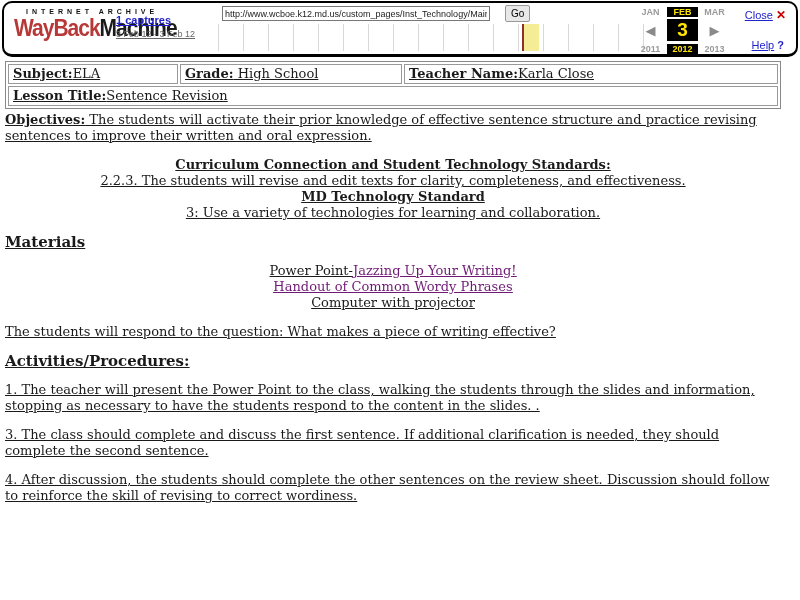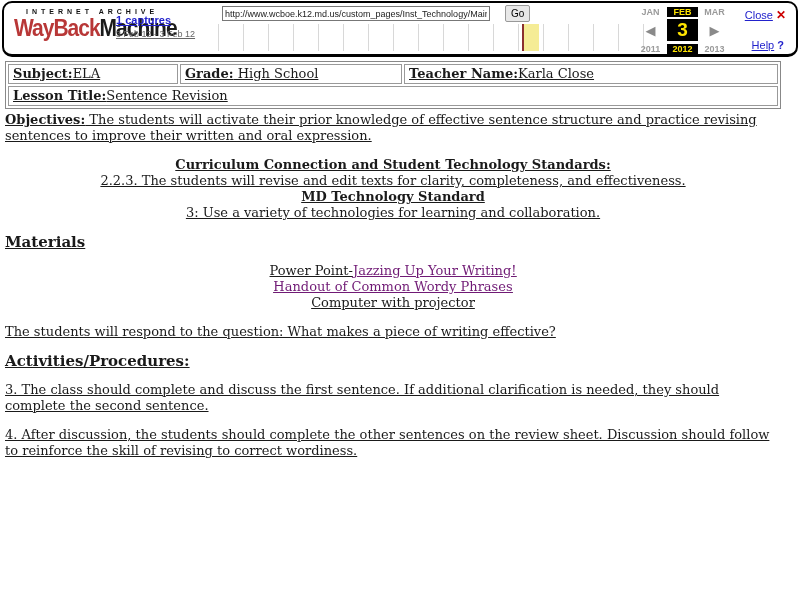--- a/index.html
+++ b/index.html
@@ -129,16 +129,17 @@
 
   <div class="block">
     <div class="tight"><span>Power Point-</span><a href="#" class="doc-link">Jazzing Up Your Writing!</a></div>
     <div class="tight"><a href="#" class="doc-link">Handout of Common Wordy Phrases</a></div>
     <div class="tight">Computer with projector</div>
   </div>
 
   <p>The students will respond to the question: What makes a piece of writing effective?</p>
 
   <h4>Activities/Procedures:</h4>
+  <p>1. The teacher will present the Power Point to the class, walking the students through the slides and information, stopping as necessary to have the students respond to the content in the slides. .</p>
   <p>3. The class should complete and discuss the first sentence. If additional clarification is needed, they should complete the second sentence.</p>
   <p>4. After discussion, the students should complete the other sentences on the review sheet. Discussion should follow to reinforce the skill of revising to correct wordiness.</p>
 
 </div>
 
 </body></html>

